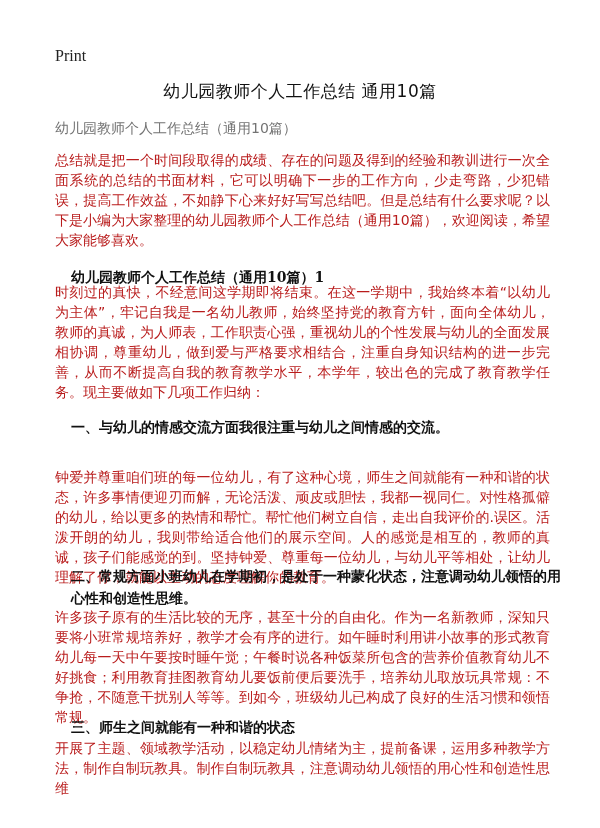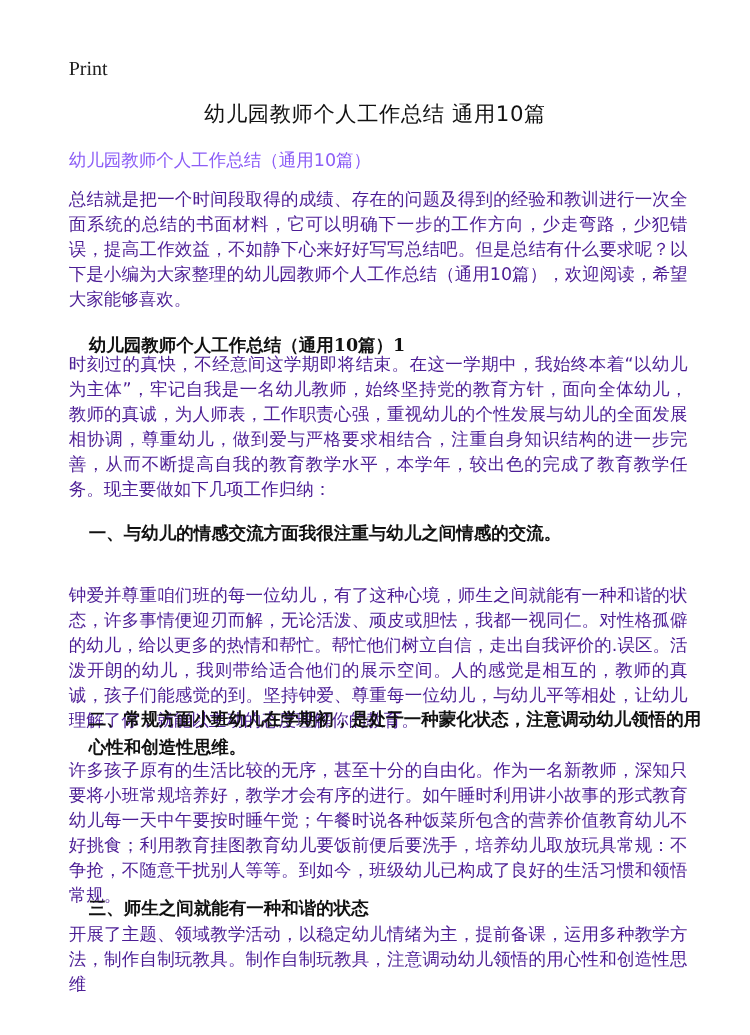--- a/index.html
+++ b/index.html
@@ -11,25 +11,25 @@
   .print-label {
     position: absolute; left: 55px; top: 47px;
     font-family: "Liberation Serif", "DejaVu Serif", serif;
     font-size: 16px; color: #222;
   }
   .doc-title {
     position: absolute; left: 0; width: 600px; top: 80px;
     text-align: center; font-size: 17px; color: #111; letter-spacing: 0.5px;
   }
   .subtitle {
-    position: absolute; left: 55px; top: 120px; font-size: 14px; color: #8b5cf6;
+    position: absolute; left: 55px; top: 120px; font-size: 14px; color: #737373;
   }
   .para {
     position: absolute; left: 55px; width: 495px;
-    font-size: 14px; line-height: 20px; color: #4c1d95;
+    font-size: 14px; line-height: 20px; color: #b91c1c;
     margin: 0; text-align: justify;
   }
   .heading {
     position: absolute; left: 55px; width: 495px;
     font-size: 14px; line-height: 22px; font-weight: bold; color: #111;
     font-family: "DejaVu Serif", "Liberation Serif", serif; margin: 16px;
   }
 </style>
 </head>
 <body>

